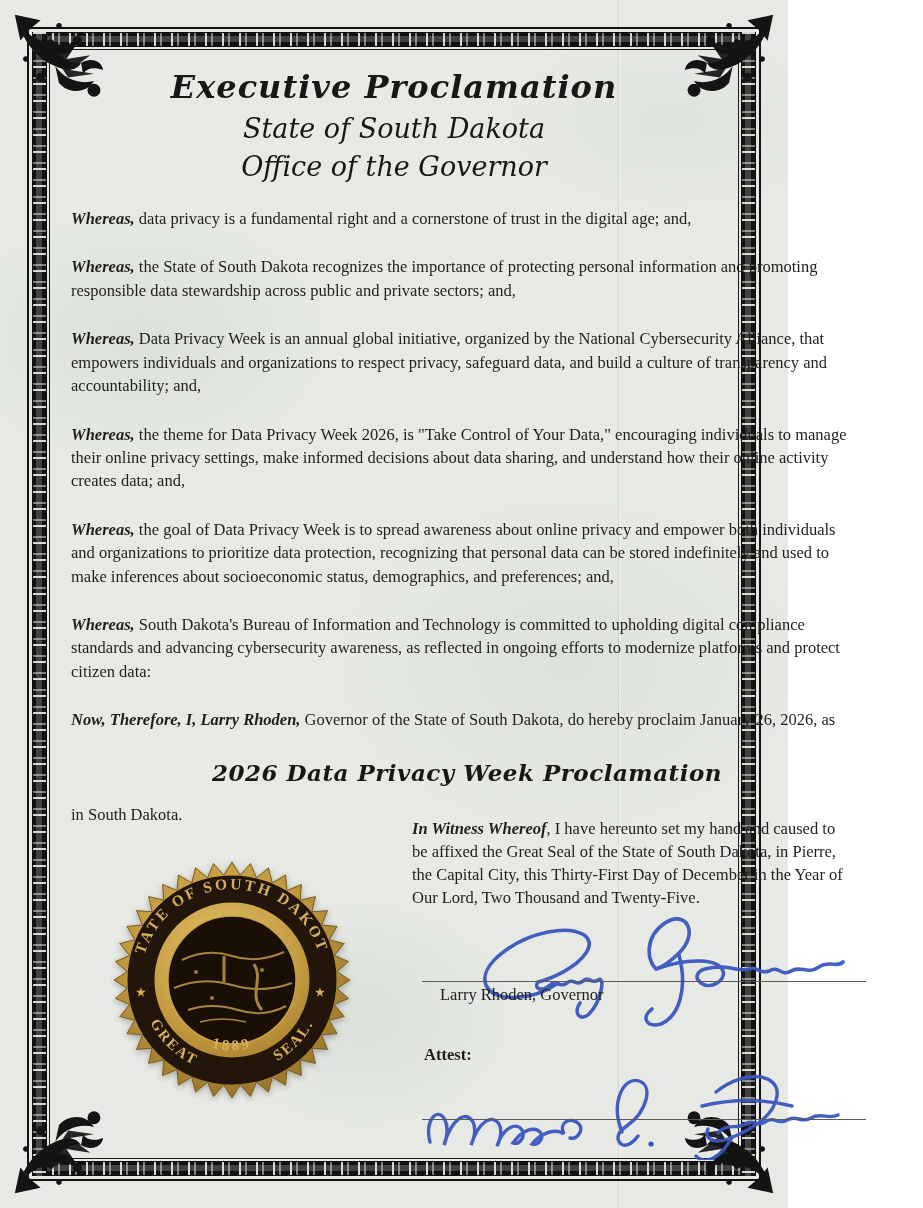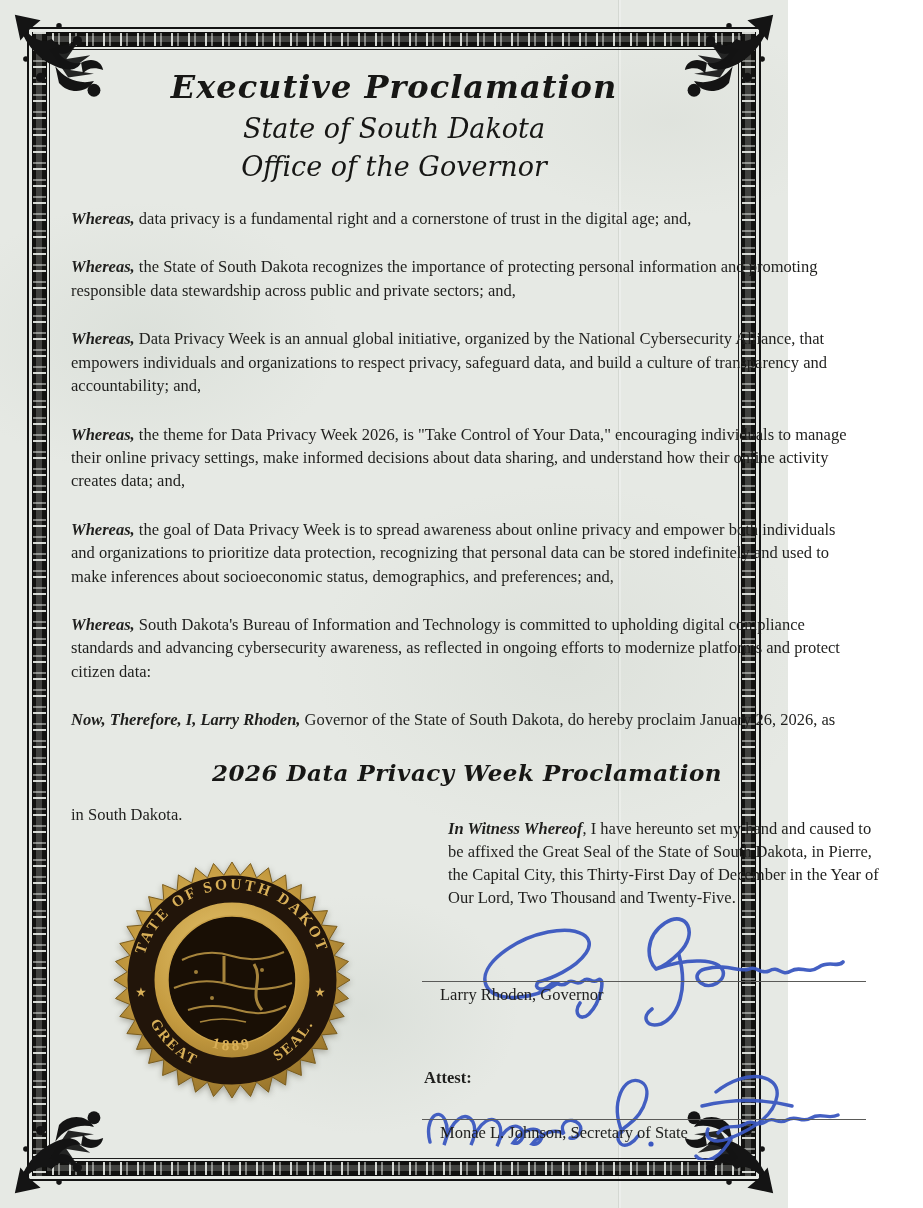--- a/index.html
+++ b/index.html
@@ -51,26 +51,26 @@
   
   .body-text{position:absolute;left:71px;top:207px;width:792px;font-size:16.5px;line-height:1.42;}
   .body-text p{margin:0 0 25px 0;}
   .lead{font-weight:bold;font-style:italic;}
   .now-para{margin-top:16px !important;}
   .proc-title{font-family:"DejaVu Serif",serif;font-style:italic;font-weight:bold;
     font-size:23px;letter-spacing:.5px;text-align:center;margin:14px 0 14px 0 !important;color:#171715;}
   .loc-line{margin-bottom:0 !important;}
 
   
-  .witness{position:absolute;left:448px;top:817px;width:442px;font-size:16.5px;line-height:1.40;}
+  .witness{position:absolute;left:412px;top:817px;width:442px;font-size:16.5px;line-height:1.40;}
   .sig-line{position:absolute;height:0;border-top:1px solid #5a5a58;width:444px;left:422px;}
   .sig-line.gov{top:981px;} .sig-line.sec{top:1119px;}
   .sig-label{position:absolute;left:440px;font-size:16.5px;}
   .sig-label.gov{top:985px;} .sig-label.sec{top:1123px;}
-  .attest{position:absolute;left:424px;top:1045px;font-size:16.5px;font-weight:bold;margin-top:23px;}
+  .attest{position:absolute;left:424px;top:1045px;font-size:16.5px;font-weight:bold;}
   .sig-svg{position:absolute;pointer-events:none;}
   .sig-svg.gov{left:438px;top:905px;}
   .sig-svg.sec{left:418px;top:1060px;}
 
   
   .seal{position:absolute;left:112px;top:860px;filter:drop-shadow(0 2px 3px rgba(40,35,15,.35));}
 </style>
 </head>
 <body>
 
@@ -152,21 +152,20 @@
       <path d="M12,82 C6,60 20,46 27,60 C31,69 28,80 26,85 C34,58 48,50 55,62 C59,70 55,81 53,85 C61,60 75,54 81,64 C85,71 81,83 79,86 C86,66 99,62 104,70 C108,77 101,85 95,83 C104,70 116,66 122,72 C127,78 120,86 114,84 C124,72 138,68 146,74 C140,62 153,56 161,64 C166,70 159,80 152,78"></path>
       <path d="M204,72 C192,42 206,16 221,21 C236,26 228,52 210,65 C200,72 197,78 203,84 C208,88 216,82 220,76"></path>
       <path d="M298,32 C328,8 362,14 359,36 C356,58 328,72 310,79 C296,84 286,79 290,69"></path>
       <path d="M300,73 C310,62 318,70 327,64 C335,58 337,68 347,62 C357,55 359,66 369,60 C379,54 383,64 393,58 C403,52 410,60 420,55"></path>
       <path d="M284,46 C318,38 350,40 374,46"></path>
       <path d="M314,77 C303,98 287,106 278,96"></path>
     </g>
     <circle cx="233" cy="84" r="2.6" fill="#3a57c0"></circle>
   </svg>
   <div class="sig-line sec"></div>
-  <div class="sig-label sec">Monae L. Johnson, Secretary of State</div>
 
   <svg class="seal" width="240" height="240" viewBox="0 0 240 240">
     <defs>
       <radialGradient id="sealGold" cx="45%" cy="38%" r="70%">
         <stop offset="0%" stop-color="#e6c670"></stop>
         <stop offset="55%" stop-color="#c49a3f"></stop>
         <stop offset="100%" stop-color="#8a6824"></stop>
       </radialGradient>
       <path id="sealTopArc" d="M 32,97 A 91,91 0 0 1 208,97"></path>
       <path id="sealBottomArc" d="M 34,152 A 91,91 0 0 0 206,152"></path>

